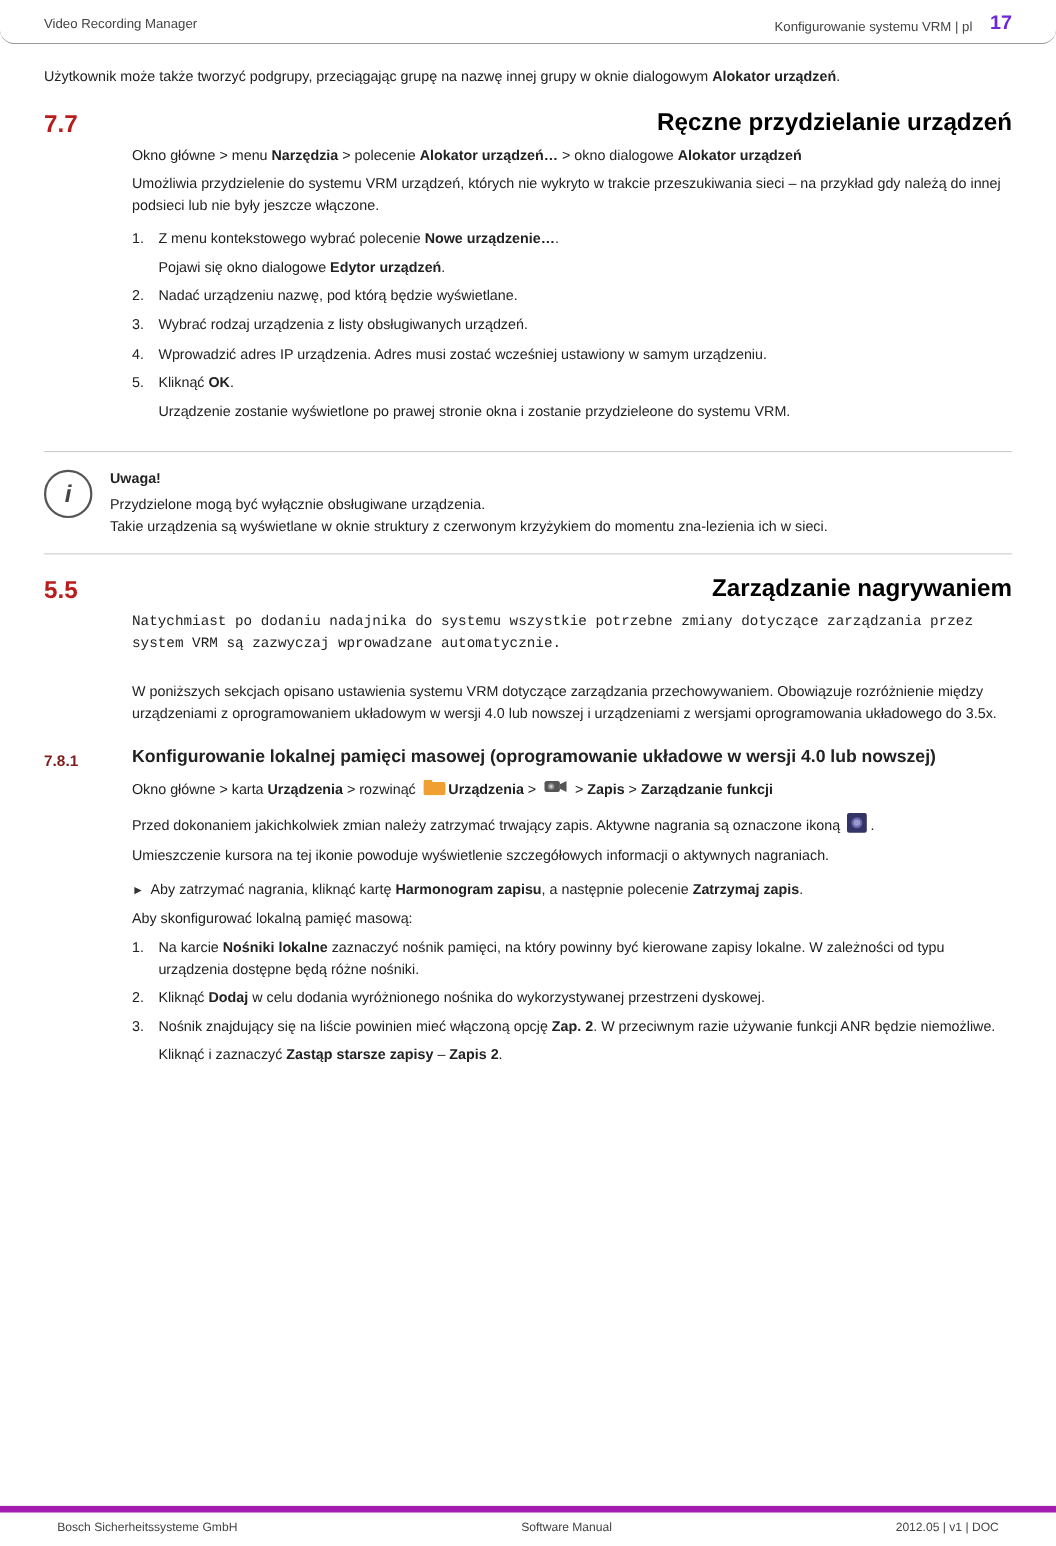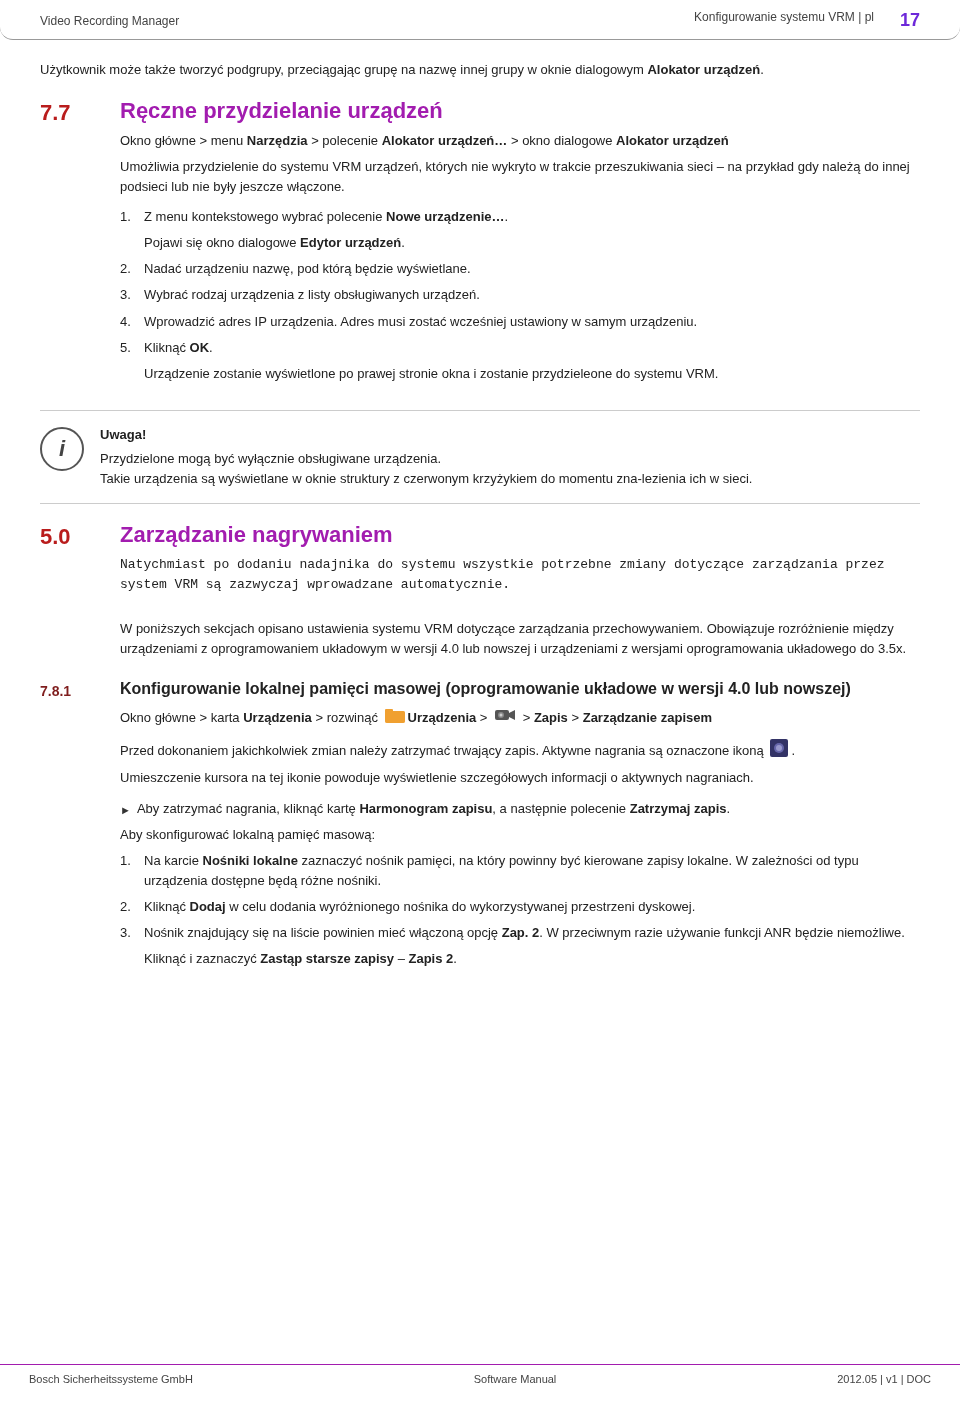--- a/index.html
+++ b/index.html
@@ -22,22 +22,22 @@
       border-bottom: 1px solid #999;
       margin-bottom: 0;
       border-radius: 13px;
     }
     .header-left {
       font-size: 12px;
       color: #444;
     }
     .header-right {
       display: flex;
-      align-items: flex-start;
-      gap: 26px;
+      align-items: flex-end;
+      gap: 16px;
       font-size: 12px;
       color: #444;
     }
     .page-number {
       font-weight: bold;
       font-size: 18px;
       color: #6d28d9;
     }
 
     
@@ -73,23 +73,24 @@
       color: #7f1d1d;
       padding-top: 4px;
       flex-shrink: 0;
     }
     .section-content {
       flex: 1;
     }
     .section-title {
       font-size: 22px;
       font-weight: bold;
-      color: #a21caf;
+      color: #000000;
       margin-bottom: 6px;
       line-height: 1.2;
+      text-align: right;
     }
     .section-title-medium {
       font-size: 16px;
       font-weight: bold;
       color: #222;
       margin-bottom: 6px;
       line-height: 1.3;
     }
     .section-body {
       font-size: 13px;
@@ -166,28 +167,28 @@
     }
     .arrow-bullet {
       color: #333;
       font-size: 11px;
       margin-top: 3px;
     }
 
     
     .page-footer {
       position: absolute;
-      bottom: 12px;
+      bottom: 2px;
       left: 0;
       right: 0;
       display: flex;
       justify-content: space-between;
       align-items: center;
-      padding: 8px 29px;
-      border-top: 1px solid #a21caf;
+      padding: 8px 52px;
+      border-top: 6px solid #a21caf;
       font-size: 11px;
       color: #444;
     }
   </style>
 </head>
 <body>
 
 <div class="page-header">
   <span class="header-left">Video Recording Manager</span>
   <span class="header-right">
@@ -252,21 +253,21 @@
   <div class="info-box">
     <div class="info-icon">i</div>
     <div class="info-content">
       <div class="info-title">Uwaga!</div>
       <p>Przydzielone mogą być wyłącznie obsługiwane urządzenia.</p>
       <p>Takie urządzenia są wyświetlane w oknie struktury z czerwonym krzyżykiem do momentu zna-lezienia ich w sieci.</p>
     </div>
   </div>
 
   <div class="section-row">
-    <div class="section-number">5.0</div>
+    <div class="section-number">5.5</div>
     <div class="section-content">
       <div class="section-title">Zarządzanie nagrywaniem</div>
       <div class="section-body">
         <p style="margin-bottom:24px;font-family:Liberation Mono, monospace;">Natychmiast po dodaniu nadajnika do systemu wszystkie potrzebne zmiany dotyczące zarządzania przez system VRM są zazwyczaj wprowadzane automatycznie.</p>
         <p>W poniższych sekcjach opisano ustawienia systemu VRM dotyczące zarządzania przechowywaniem. Obowiązuje rozróżnienie między urządzeniami z oprogramowaniem układowym w wersji 4.0 lub nowszej i urządzeniami z wersjami oprogramowania układowego do 3.5x.</p>
       </div>
     </div>
   </div>
 
   <div class="section-row">
@@ -289,21 +290,21 @@
           </span><strong>Urządzenia</strong> &gt;
           
           <span style="display:inline-block;vertical-align:middle;margin:0 3px;">
             <svg width="22" height="18" viewBox="0 0 22 18">
               <rect x="1" y="4" width="14" height="10" rx="2" fill="#555"></rect>
               <polygon points="15,7 21,4 21,14 15,11" fill="#555"></polygon>
               <circle cx="7" cy="9" r="3" fill="#888"></circle>
               <circle cx="7" cy="9" r="1.5" fill="#ccc"></circle>
             </svg>
           </span>
-          &gt; <strong>Zapis</strong> &gt; <strong>Zarządzanie zapisem</strong>
+          &gt; <strong>Zapis</strong> &gt; <strong>Zarządzanie funkcji</strong>
         </p>
 
         <p style="margin-bottom:4px;">
           Przed dokonaniem jakichkolwiek zmian należy zatrzymać trwający zapis. Aktywne nagrania są oznaczone ikoną
           <span style="display:inline-block;vertical-align:middle;margin:0 2px;">
             <svg width="20" height="20" viewBox="0 0 20 20">
               <rect x="1" y="1" width="18" height="18" rx="2" fill="#336"></rect>
               <circle cx="10" cy="10" r="5" fill="#66a"></circle>
               <circle cx="10" cy="10" r="3" fill="#99c"></circle>
             </svg>

